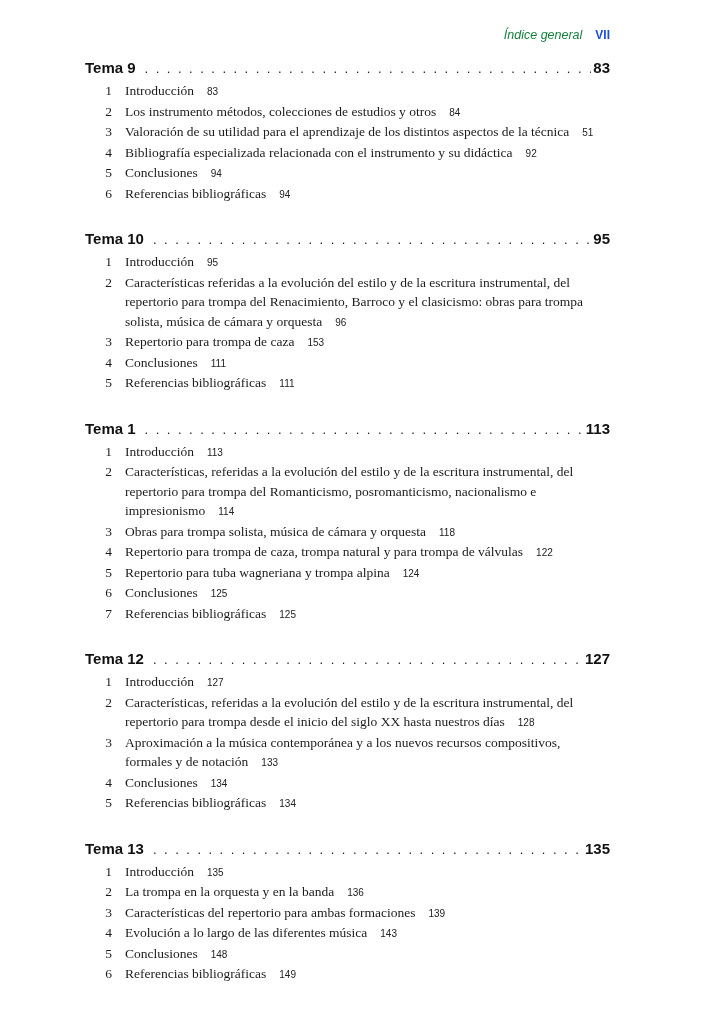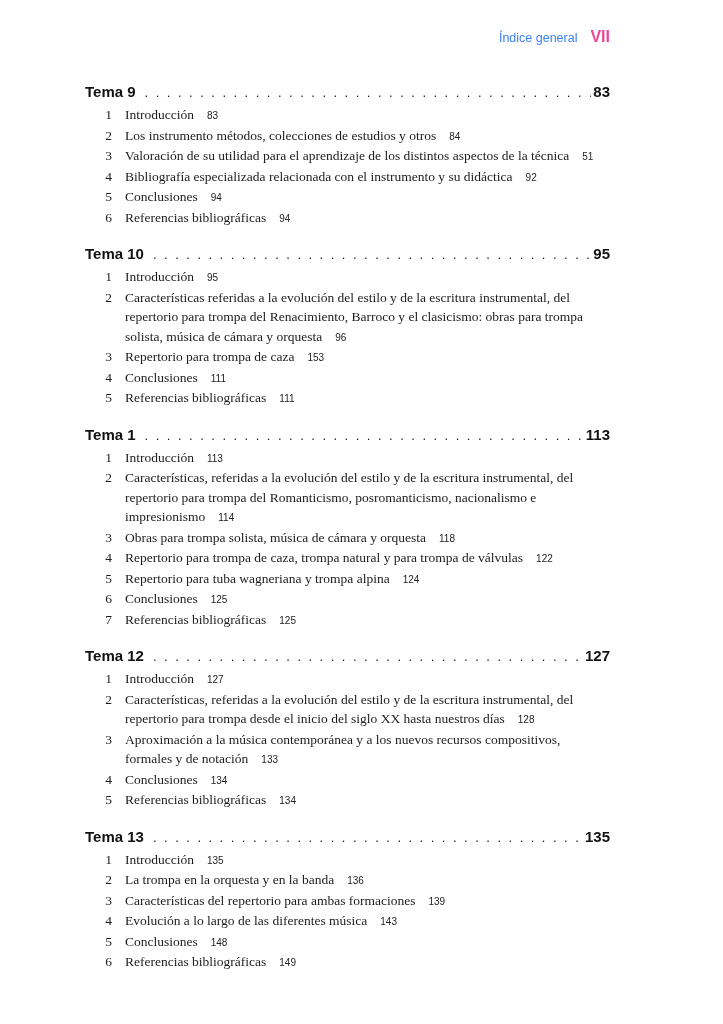--- a/index.html
+++ b/index.html
@@ -21,32 +21,33 @@
   
   .running-head {
     display: flex;
     justify-content: flex-end;
     align-items: baseline;
     gap: 13px;
     font-family: "Liberation Sans", sans-serif;
     margin-bottom: 0;
   }
   .running-head .head-title {
+    font-style: italic;
     font-size: 12.5px;
-    color: #3b82f6;
+    color: #15803d;
   }
   .running-head .head-page {
     font-weight: bold;
-    font-size: 16px;
-    color: #ec4899;
+    font-size: 12px;
+    color: #1d4ed8;
   }
   
   .toc { }
-  .section { margin-top: 16px; }
-  .section:first-child { margin-top: 36px; }
+  .section { margin-top: 25px; }
+  .section:first-child { margin-top: 16px; }
   .section-heading {
     display: flex;
     align-items: baseline;
     font-family: "Liberation Sans", sans-serif;
     font-weight: bold;
     font-size: 15px;
     line-height: 20px;
     color: #111111;
     margin-bottom: 2px;
   }

